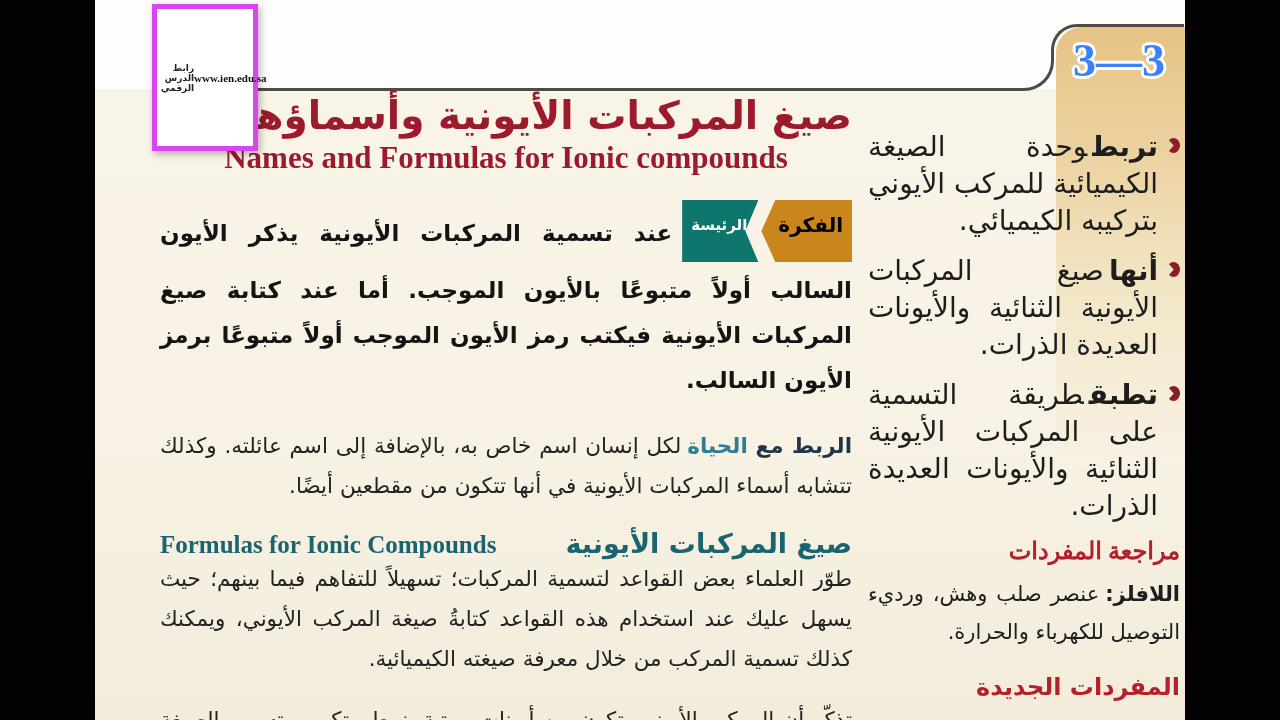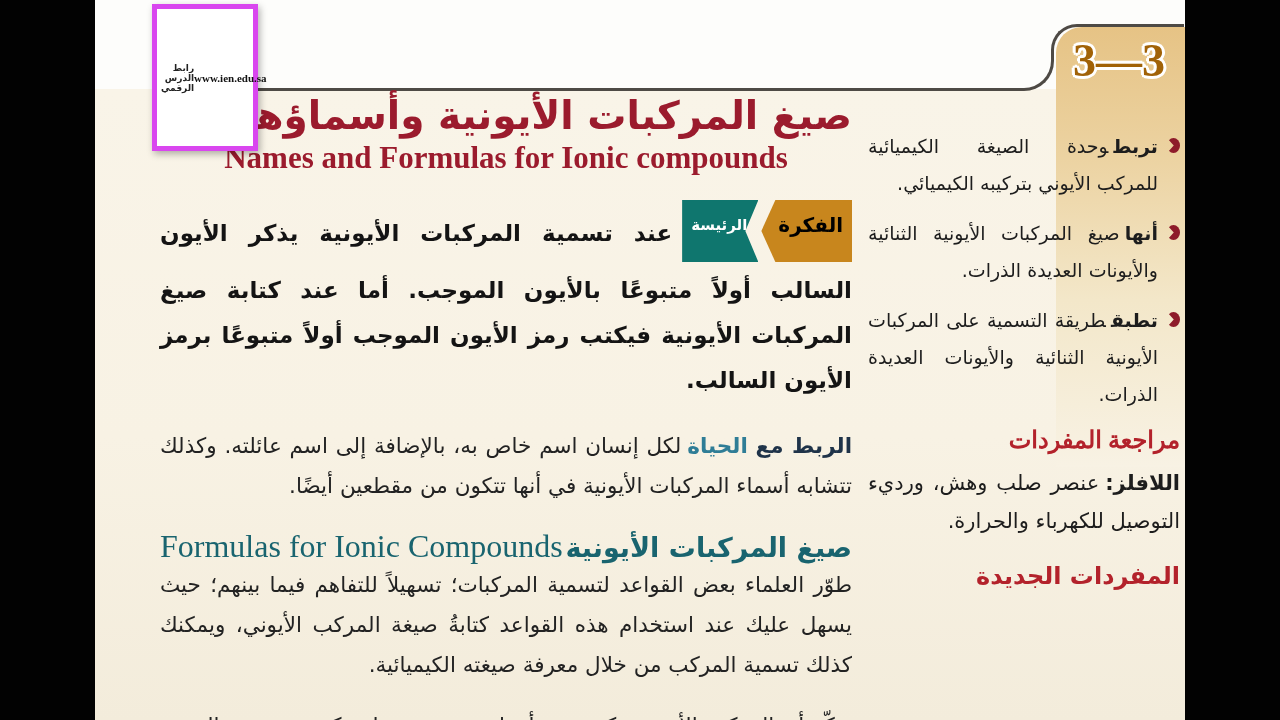--- a/index.html
+++ b/index.html
@@ -46,35 +46,35 @@
       padding:3px 9px 4px 17px;clip-path:polygon(0 50%,14px 0,100% 0,100% 100%,14px 100%);}
   .idea-badge .b-blue{background:#0f766e;color:#fff;font-size:15px;font-weight:bold;
       padding:3px 11px 14px 9px;
       clip-path:polygon(0 0,100% 0,calc(100% - 13px) 50%,100% 100%,0 100%);}
   .life-link{margin-top:8px;font-size:21.5px;line-height:40px;text-align:justify;color:#222;}
   .life-lead-dark{font-weight:bold;color:#1f3349;}
   .life-lead-accent{font-weight:bold;color:#2f7d96;margin-left:6px;}
   .section-heading{margin-top:14px;display:flex;justify-content:space-between;
       align-items:baseline;color:#19646f;}
   .section-heading .h-ar{font-size:27px;font-weight:bold;}
-  .section-heading .h-en{font-size:32px;font-weight:normal;direction:ltr;
+  .section-heading .h-en{font-size:25px;font-weight:bold;direction:ltr;
       font-family:"Liberation Serif",serif;}
   .body-para{margin-top:0;font-size:21.5px;line-height:40px;text-align:justify;color:#222;}
 
   
   .section-num{position:absolute;left:961px;top:34px;width:126px;text-align:center;
-      font-size:46px;font-weight:bold;color:#a16207;font-family:"Liberation Serif",serif;
+      font-size:46px;font-weight:bold;color:#3b82f6;font-family:"Liberation Serif",serif;
       text-shadow:-2px -2px 0 #fff,2px -2px 0 #fff,-2px 2px 0 #fff,2px 2px 0 #fff,
                   0 -3px 0 #fff,0 3px 0 #fff,-3px 0 0 #fff,3px 0 0 #fff;}
   .side-col{position:absolute;left:773px;top:112px;width:312px;direction:rtl;color:#1d1d1d;}
   .side-red-heading{font-size:23px;font-weight:bold;color:#b3222b;text-align:right;}
   .side-red-heading.lg{font-size:24px;}
   .objectives{list-style:none;margin:16px 0 0 0;padding:0;}
   .objectives li{display:flex;gap:9px;align-items:flex-start;margin-bottom:13px;
-      font-size:19px;line-height:37px;text-align:justify;}
+      font-size:28px;line-height:37px;text-align:justify;}
   .obj-bullet{flex:none;width:13px;height:15px;margin-top:10px;background:#8e1b2a;
       border-radius:50%;clip-path:polygon(0 0,100% 0,100% 100%,0 100%,52% 50%);}
   .obj-lead{font-weight:bold;margin-left:5px;}
   .vocab-heading{font-family:Liberation Serif, serif;}
   .vocab-body{margin-top:10px;font-size:21px;line-height:38px;text-align:justify;}
   .vocab-term{font-weight:bold;margin-left:6px;}
   .new-vocab-heading{margin-top:22px;}
 </style>
 </head>
 <body>

